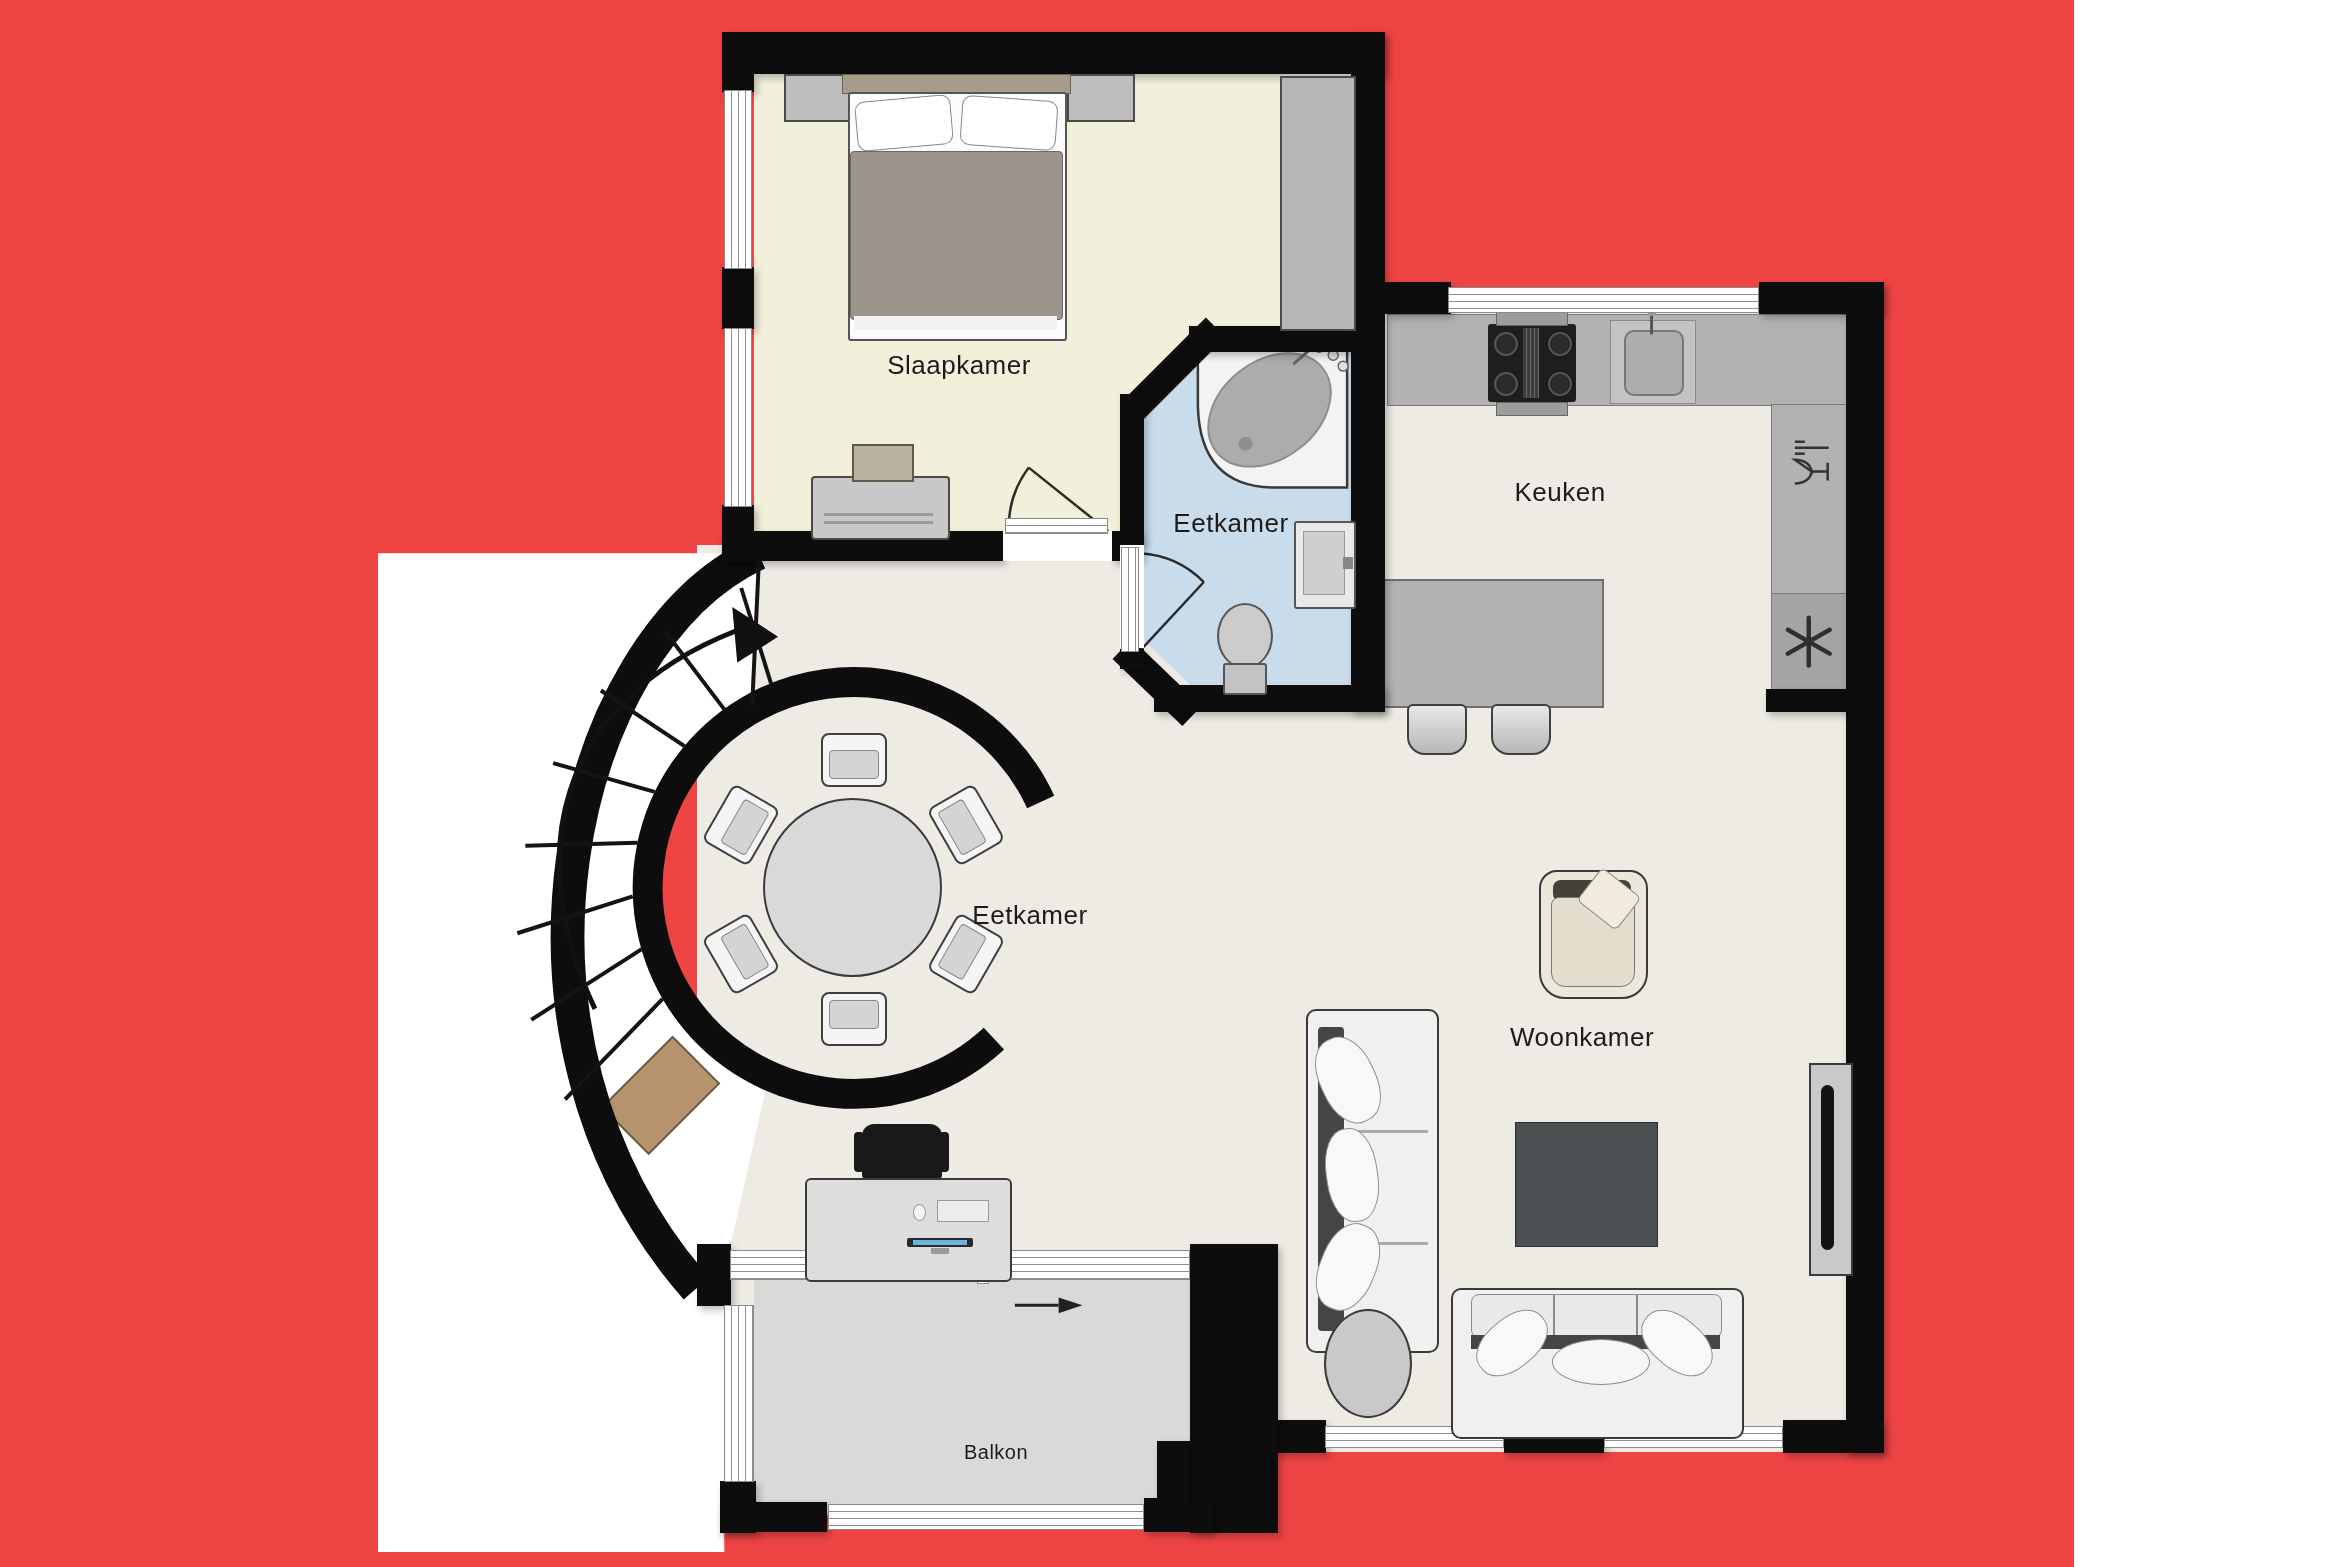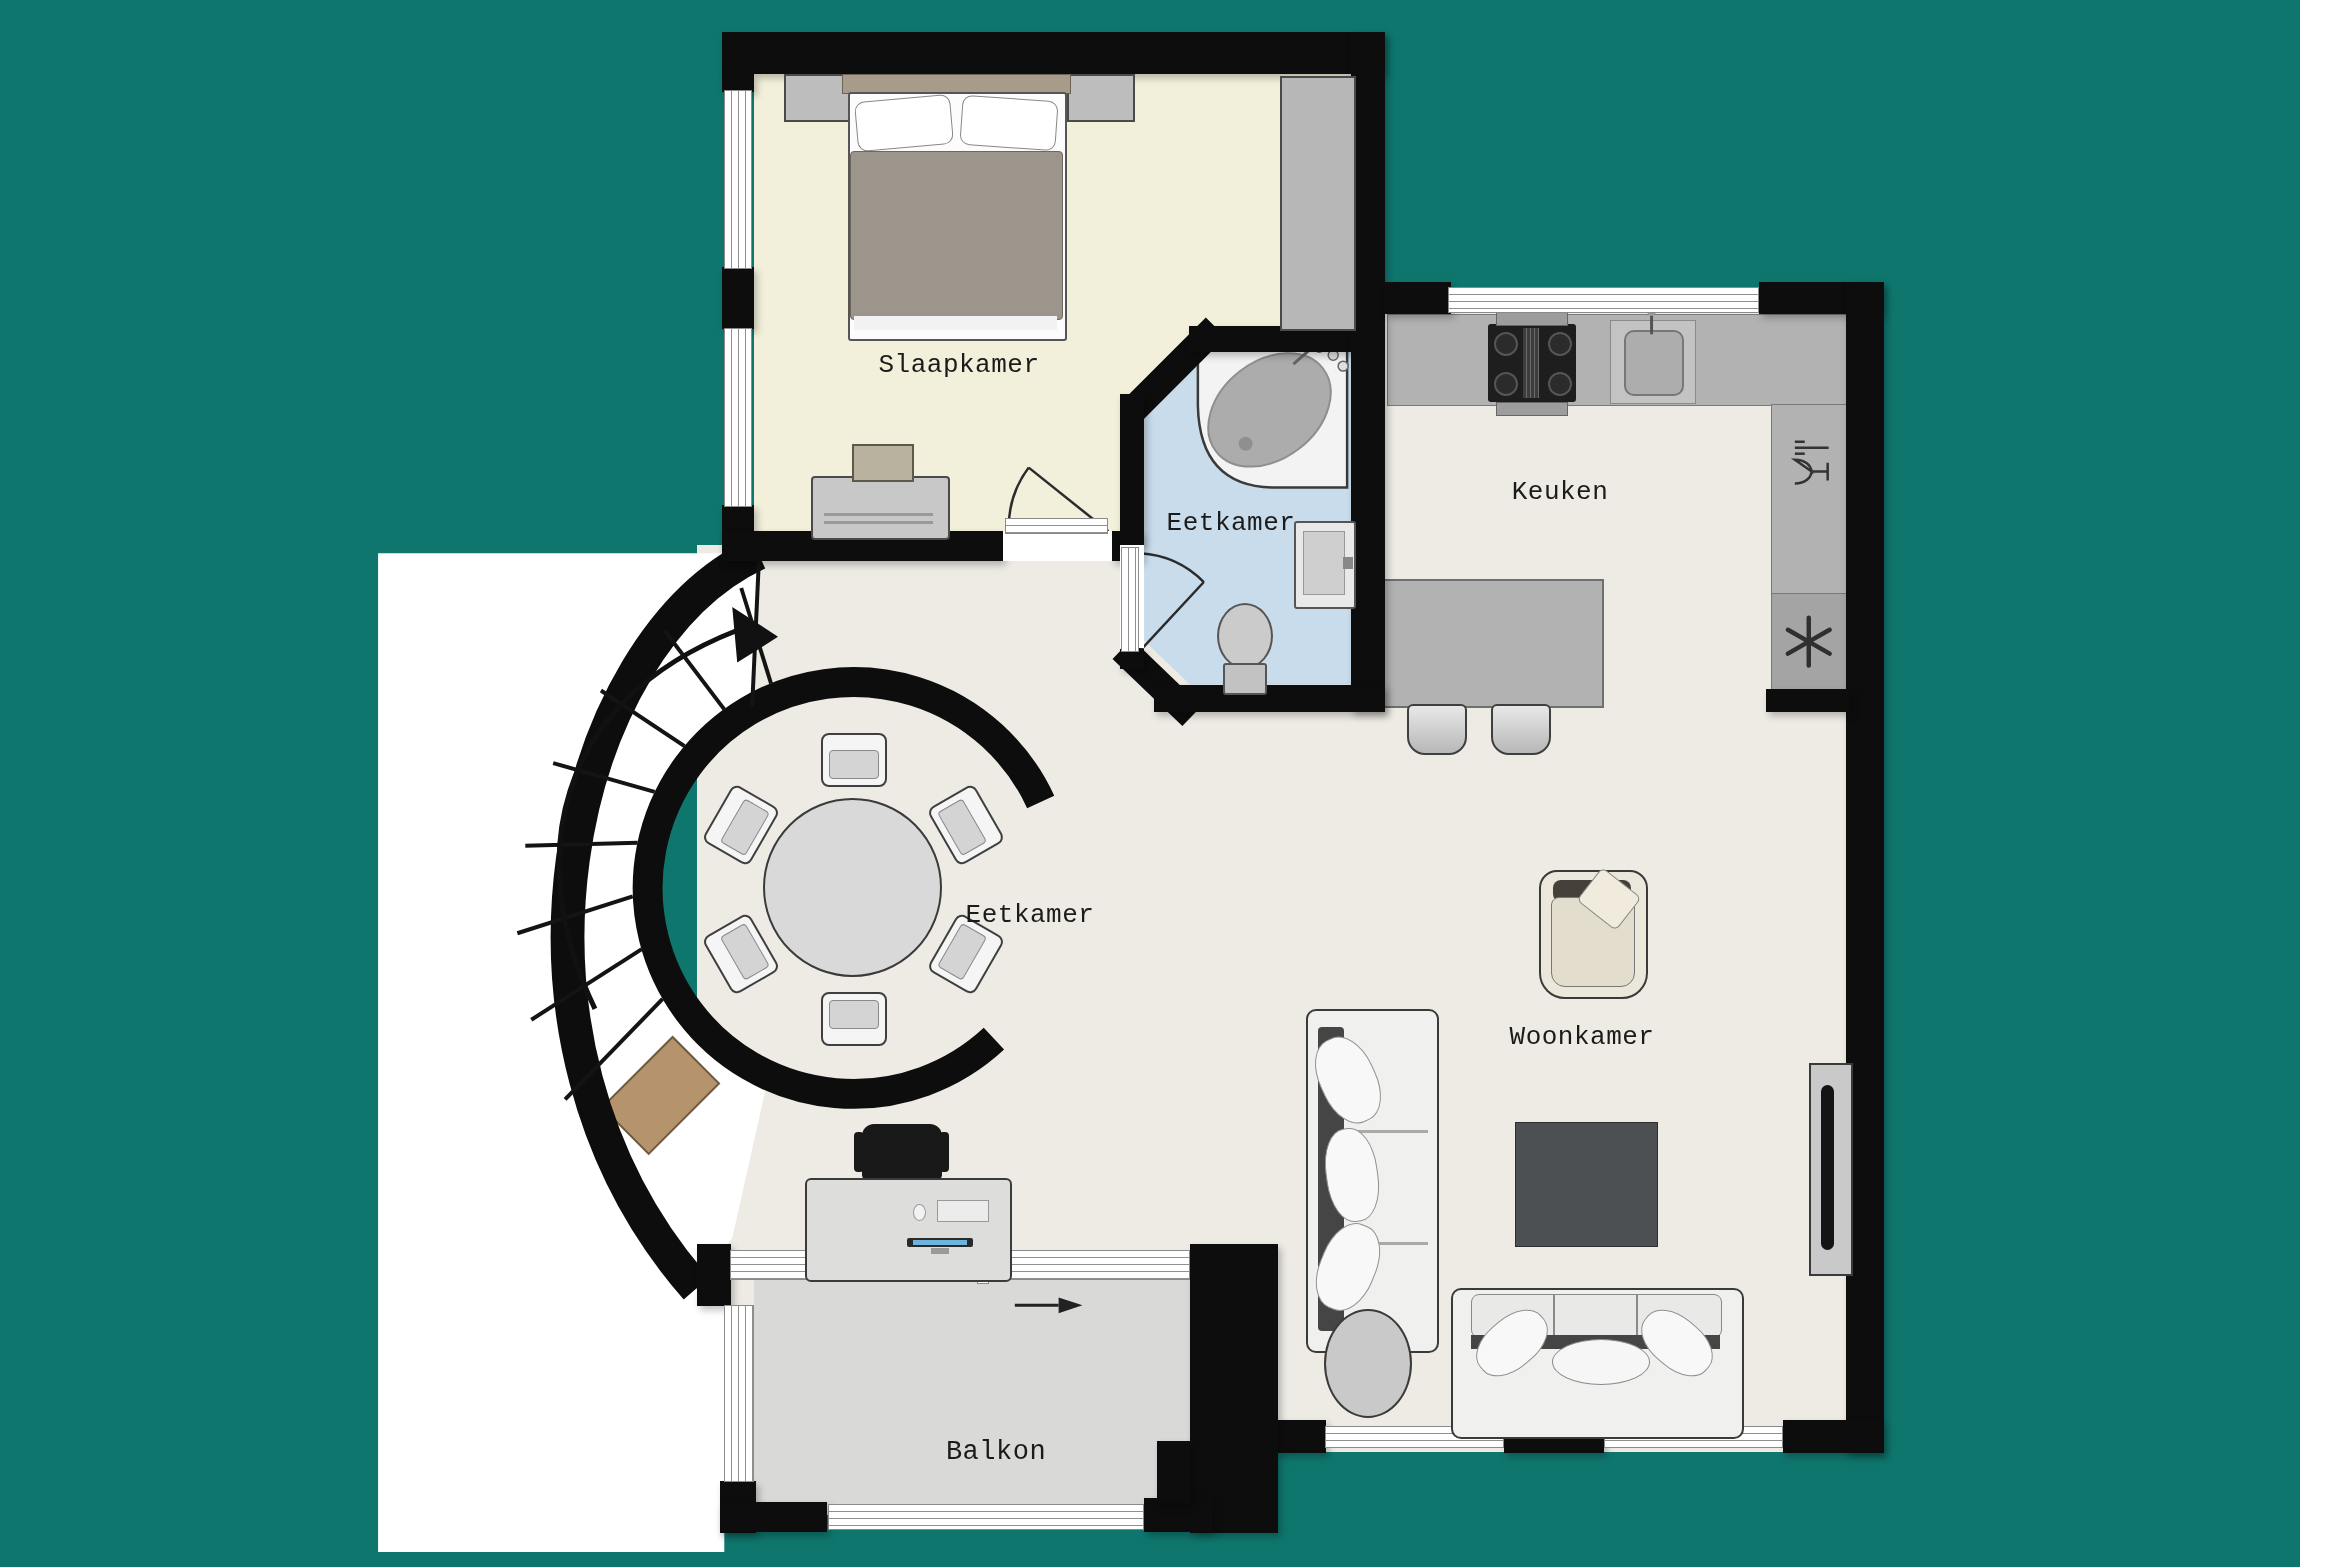--- a/index.html
+++ b/index.html
@@ -1,17 +1,17 @@
 <!DOCTYPE html>
 <html><head>
 <meta charset="utf-8">
 <style>
   html,body{margin:0;padding:0;background:#fff;}
-  #plan{position:relative;width:2300px;height:1567px;background:#0f766e;overflow:hidden;
-        font-family:Liberation Mono, monospace;}
+  #plan{position:relative;width:2074px;height:1567px;background:#ef4444;overflow:hidden;
+        font-family:Liberation Sans, sans-serif;}
   .a{position:absolute;}
   .w{position:absolute;background:#0d0d0d;box-shadow:3px 4px 7px rgba(0,0,0,.25);}
   .floor{position:absolute;}
   .win-h{position:absolute;background:#fff;border:1px solid #8a8a8a;
          background-image:repeating-linear-gradient(to bottom,#fff 0 6px,#909090 6px 7px);}
   .win-v{position:absolute;background:#fff;border:1px solid #8a8a8a;
          background-image:repeating-linear-gradient(to right,#fff 0 6px,#909090 6px 7px);}
   .gap{position:absolute;background:#fff;}
   .lbl{position:absolute;color:#1b1b1b;font-size:26px;letter-spacing:0.5px;white-space:nowrap;
        transform:translate(-50%,-50%);}
@@ -236,16 +236,16 @@
   <div class="a" style="left:913px;top:1204px;width:11px;height:15px;background:#f2f2f2;border:1px solid #999;border-radius:50%;"></div>
   <div class="a" style="left:907px;top:1238px;width:66px;height:9px;background:#2a2a2a;border-radius:2px;"></div>
   <div class="a" style="left:913px;top:1240px;width:54px;height:5px;background:#6db4dc;"></div>
   <div class="a" style="left:931px;top:1248px;width:18px;height:6px;background:#9a9a9a;"></div>
 
   <div class="lbl" style="left:959px;top:365px;">Slaapkamer</div>
   <div class="lbl" style="left:1231px;top:523px;">Eetkamer</div>
   <div class="lbl" style="left:1560px;top:492px;text-align:center;">Keuken</div>
   <div class="lbl" style="left:1018px;top:915px;margin-left:12px;">Eetkamer</div>
   <div class="lbl" style="left:1582px;top:1037px;">Woonkamer</div>
-  <div class="lbl" style="left:996px;top:1452px;font-size:27px;">Balkon</div>
+  <div class="lbl" style="left:996px;top:1452px;font-size:20px;">Balkon</div>
 
 </div>
 
 
 </body></html>

